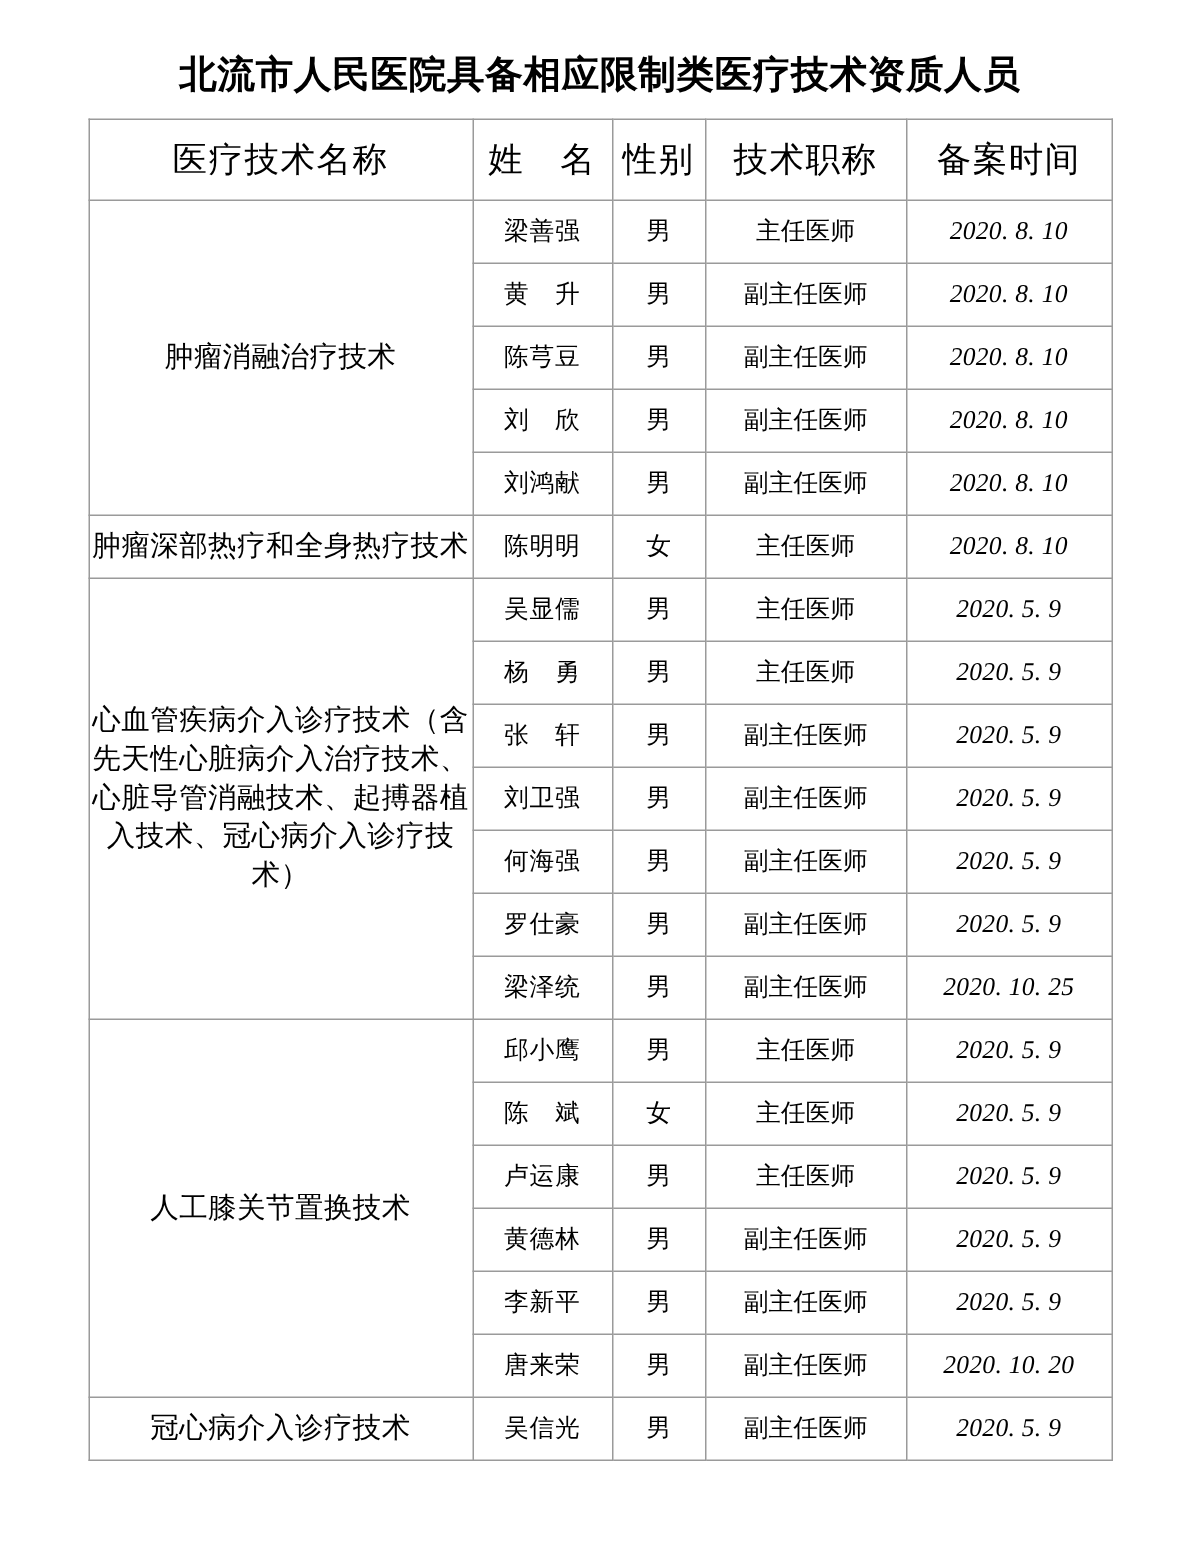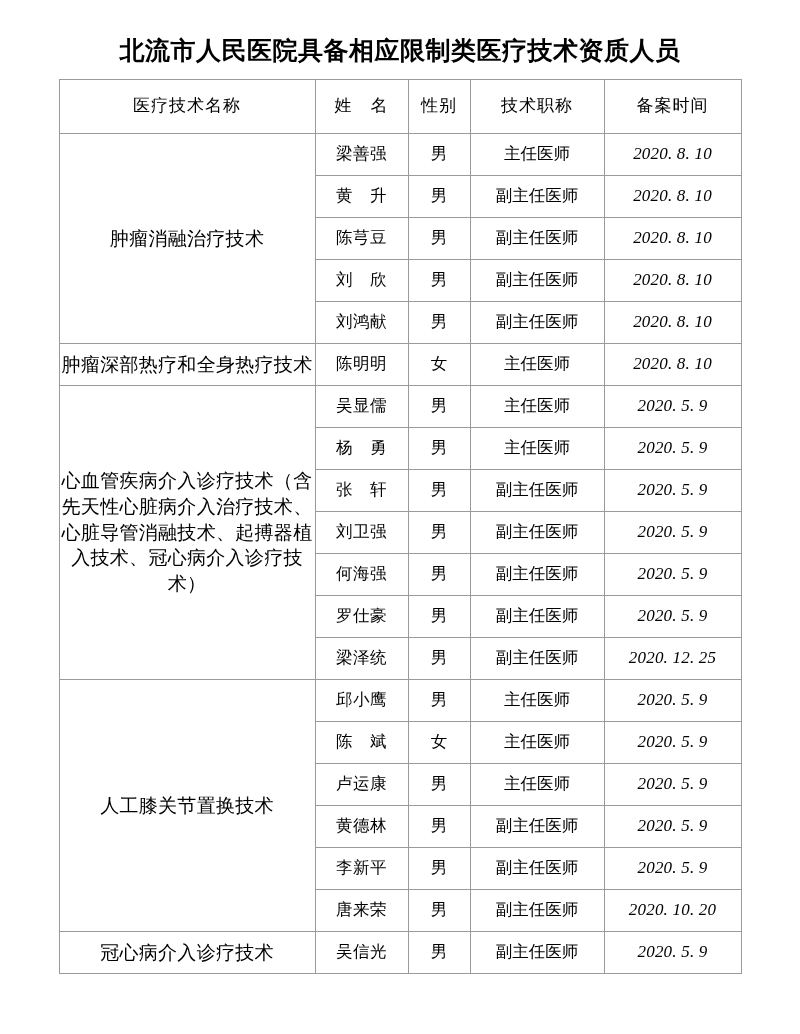--- a/index.html
+++ b/index.html
@@ -49,21 +49,21 @@
     text-align: center;
     vertical-align: middle;
     font-weight: normal;
     line-height: 1.35;
   }
   table.list-table {
     border: 1px solid #6f6f6f;
   }
   thead th {
     height: 53px;
-    font-size: 17px;
+    font-size: 23px;
     letter-spacing: 1px;
     margin-left: 32px;
   }
   tbody td {
     height: 41px;
   }
   td.tech-name {
     font-size: 19px;
     padding: 4px 6px;
     line-height: 2.0;
@@ -183,21 +183,21 @@
         <tr>
           <td class="person-name">罗仕豪</td>
           <td>男</td>
           <td>副主任医师</td>
           <td class="date-cell">2020. 5. 9</td>
         </tr>
         <tr>
           <td class="person-name">梁泽统</td>
           <td>男</td>
           <td>副主任医师</td>
-          <td class="date-cell">2020. 12. 25</td>
+          <td class="date-cell">2020. 10. 25</td>
         </tr>
         <tr>
           <td class="tech-name" rowspan="6">人工膝关节置换技术</td>
           <td class="person-name">邱小鹰</td>
           <td>男</td>
           <td>主任医师</td>
           <td class="date-cell">2020. 5. 9</td>
         </tr>
         <tr>
           <td class="person-name">陈　斌</td>

